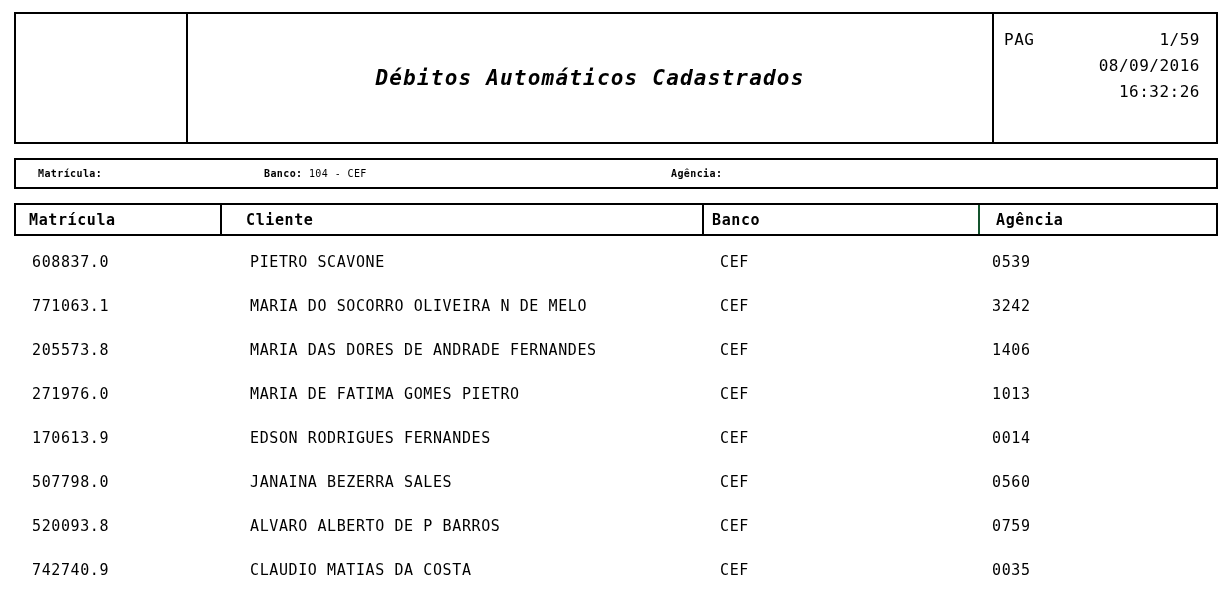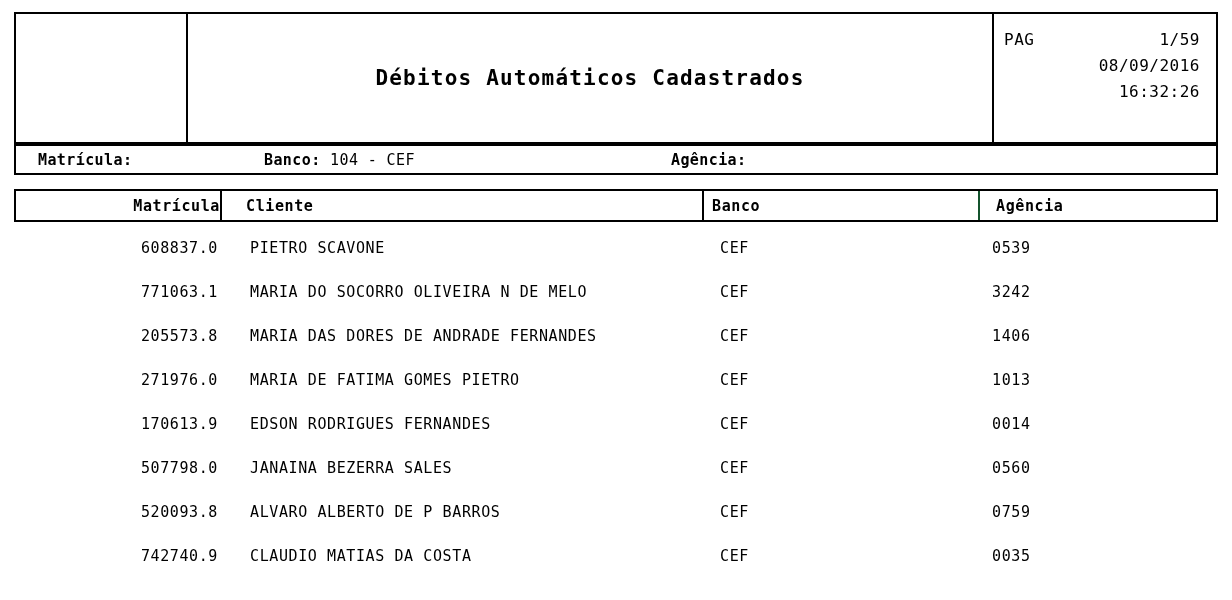--- a/index.html
+++ b/index.html
@@ -34,20 +34,21 @@
     border-right: 2px solid #000;
     box-sizing: border-box;
   }
   .header-center {
     flex: 1 1 auto;
     border-right: 2px solid #000;
     box-sizing: border-box;
     display: flex;
     align-items: center;
     justify-content: center;
+    font-style: italic;
   }
   .doc-title {
     font-size: 21px;
     font-weight: bold;
     letter-spacing: 1.2px;
     white-space: nowrap;
   }
   .header-right {
     width: 222px;
     box-sizing: border-box;
@@ -59,26 +60,27 @@
   }
   .pag-line {
     display: flex;
     justify-content: space-between;
   }
   .pag-label { letter-spacing: 0.5px; }
   .pag-value { letter-spacing: 0.5px; }
 
   
   .filter-bar {
+    margin-top: 14px;
     border: 2px solid #000;
     height: 31px;
     box-sizing: border-box;
     display: flex;
     align-items: center;
-    font-size: 15px;
+    font-size: 10px;
     letter-spacing: 0.4px;
     position: relative;
   }
   .filter-item {
     position: absolute;
     white-space: nowrap;
   }
   .filter-matricula { left: 22px; font-weight: bold; }
   .filter-banco { left: 248px; }
   .filter-banco b { font-weight: bold; }
@@ -89,36 +91,36 @@
     margin-top: 14px;
     border: 2px solid #000;
     height: 33px;
     box-sizing: border-box;
     display: flex;
     align-items: center;
     font-size: 15px;
     font-weight: bold;
     letter-spacing: 0.6px;
   }
-  .col-matricula { width: 204px; padding-left: 13px; box-sizing: border-box; text-align: right; }
+  .col-matricula { width: 204px; padding-left: 13px; box-sizing: border-box; }
   .col-cliente   { width: 482px; padding-left: 24px; box-sizing: border-box; border-left: 2px solid #000; height: 29px; display:flex; align-items:center;}
   .col-banco     { width: 276px; padding-left: 8px; box-sizing: border-box; border-left: 2px solid #000; height: 29px; display:flex; align-items:center;}
   .col-agencia   { flex: 1 1 auto; padding-left: 16px; box-sizing: border-box; border-left: 2px solid #14532d; height: 29px; display:flex; align-items:center;}
 
   .table-body {
     margin-top: 4px;
     font-size: 15px;
     letter-spacing: 0.6px;
   }
   .row {
     display: flex;
     height: 44px;
     align-items: center;
   }
-  .cell-matricula { width: 204px; padding-left: 18px; box-sizing: border-box; text-align: right; }
+  .cell-matricula { width: 204px; padding-left: 18px; box-sizing: border-box; text-align: left; }
   .cell-cliente   { width: 482px; padding-left: 32px; box-sizing: border-box; }
   .cell-banco     { width: 276px; padding-left: 20px; box-sizing: border-box; }
   .cell-agencia   { flex: 1 1 auto; padding-left: 16px; box-sizing: border-box; }
 </style>
 </head>
 <body>
 
 <div class="page">
 
   <div class="header">

